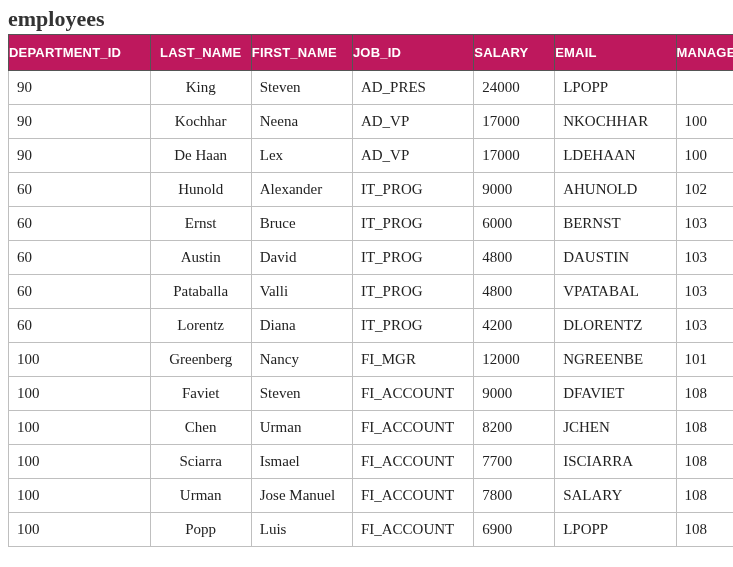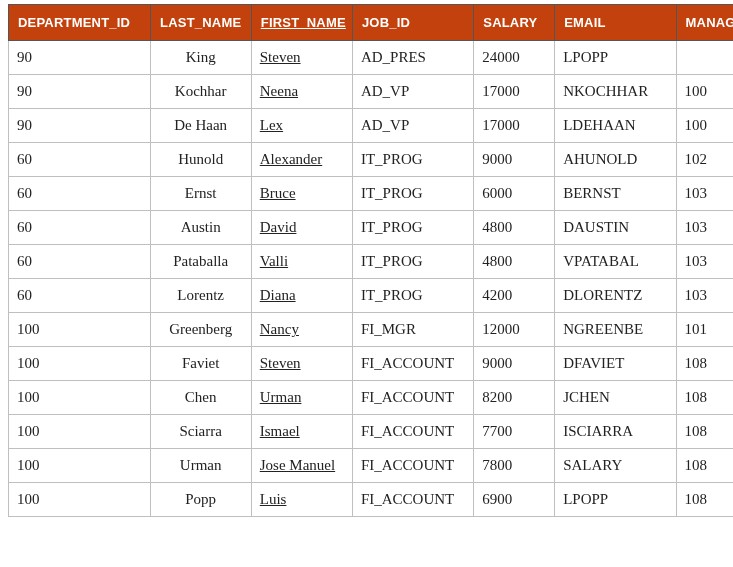--- a/index.html
+++ b/index.html
@@ -23,57 +23,58 @@
     color: #333;
     margin: 2px 0 2px 0;
   }
   table {
     border-collapse: collapse;
     table-layout: fixed;
     font-size: 15px;
     width: 790px;
   }
   thead th {
-    background: #c2410c;
+    background: #be185d;
     color: #fff;
     font-weight: bold;
     text-align: left;
-    padding: 10px 9px;
+    padding: 10px 0;
     border: 1px solid #555;
     font-family: Arial, Helvetica, sans-serif;
     font-size: 13px;
     letter-spacing: 0.2px;
     white-space: nowrap;
     overflow: hidden;
   }
   tbody td {
     border: 1px solid #bfbfbf;
     padding: 8px 8px;
     background: #fff;
     white-space: nowrap;
     overflow: hidden;
     text-overflow: clip;
   }
   .col-dept  { width: 140px; }
   .col-last  { width: 100px; text-align: center; }
-  .col-first { width: 100px; text-decoration: underline; }
+  .col-first { width: 100px; }
   .col-job   { width: 120px; }
   .col-sal   { width: 80px; }
   .col-email { width: 120px; }
   .col-mgr   { width: 120px; }
 
   
   .viewport::-webkit-scrollbar { width: 14px; height: 14px; }
   .viewport::-webkit-scrollbar-track { background: #f0f0f0; border-radius: 8px; }
   .viewport::-webkit-scrollbar-thumb { background: #c4c4c4; border-radius: 8px; }
 </style>
 </head>
 <body>
 
 <div class="viewport">
+  <div class="title">employees</div>
   <table>
     <thead>
       <tr id="header-row">
           <th class="col-dept">DEPARTMENT_ID</th>
           <th class="col-last">LAST_NAME</th>
           <th class="col-first">FIRST_NAME</th>
           <th class="col-job">JOB_ID</th>
           <th class="col-sal">SALARY</th>
           <th class="col-email">EMAIL</th>
           <th class="col-mgr">MANAGER_ID</th>

